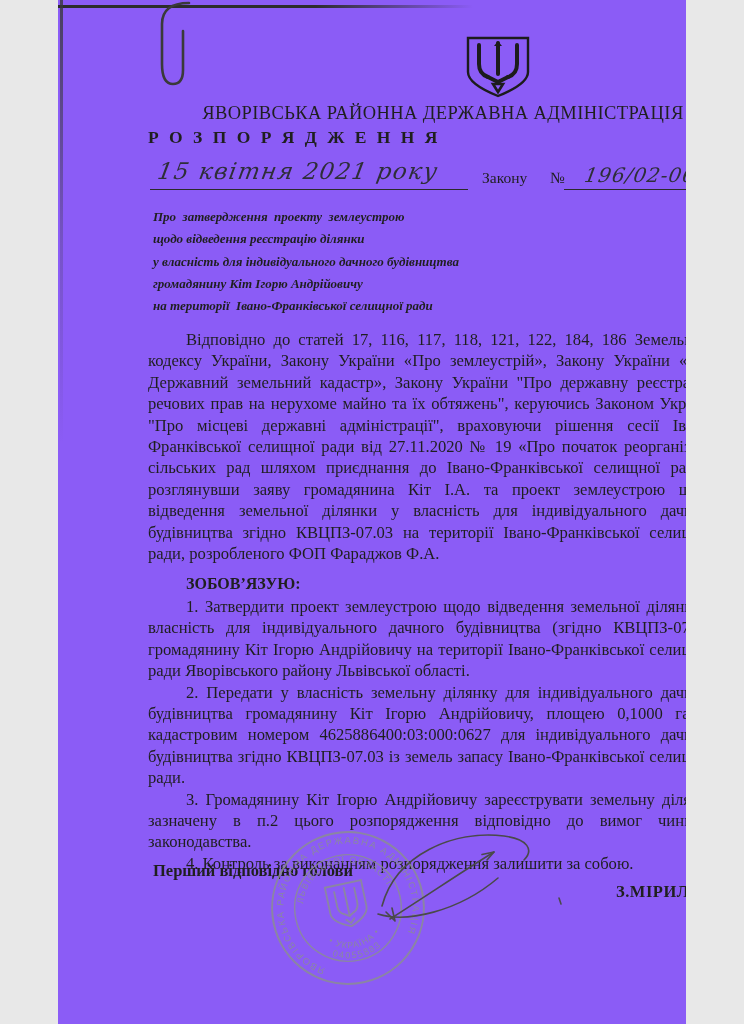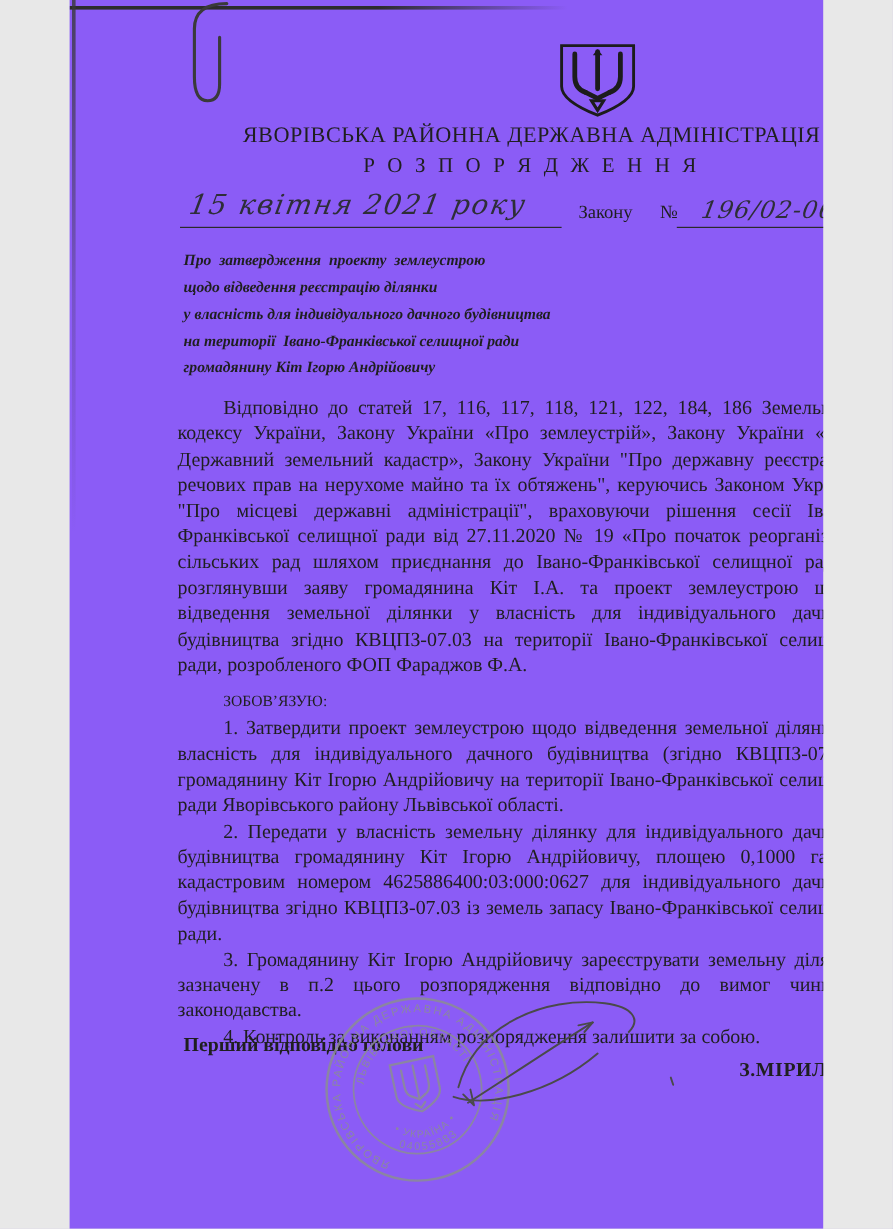--- a/index.html
+++ b/index.html
@@ -12,41 +12,41 @@
   .scan-top-line{position:absolute;top:5px;left:0;width:415px;height:3px;
     background:linear-gradient(to right,#2c2c2c 0%,#2c2c2c 62%,rgba(44,44,44,0) 100%);}
   .scan-left-line{position:absolute;top:0;left:2px;width:3px;height:445px;
     background:linear-gradient(to bottom,rgba(55,55,55,.8) 0%,rgba(55,55,55,.25) 55%,rgba(55,55,55,0) 100%);}
   .paperclip{position:absolute;left:95px;top:0;}
   
   .emblem{position:absolute;left:404px;top:36px;}
   
   .org-name{position:absolute;left:90px;top:103px;width:590px;text-align:center;
     font-size:18.5px;letter-spacing:.4px;white-space:nowrap;}
-  .doc-type{position:absolute;left:90px;top:127px;width:590px;text-align:center;
-    font-size:17.5px;font-weight:normal;letter-spacing:3px;white-space:nowrap;}
+  .doc-type{position:absolute;left:90px;top:127px;width:590px;text-align:left;
+    font-size:17.5px;font-weight:bold;letter-spacing:3px;white-space:nowrap;}
   
   .hand{font-style:italic;color:#2e2e38;font-family:"DejaVu Serif",serif;}
   .date-hand{position:absolute;left:100px;top:158px;width:305px;font-size:23px;
     letter-spacing:1.5px;transform:skewX(-10deg);white-space:nowrap;}
   .date-underline{position:absolute;left:92px;top:189px;width:318px;border-bottom:1.5px solid #2a2a2a;}
   .city{position:absolute;left:424px;top:169px;font-size:15.5px;}
   .no-label{position:absolute;left:492px;top:169px;font-size:15.5px;}
   .no-underline{position:absolute;left:506px;top:189px;width:150px;border-bottom:1.5px solid #2a2a2a;}
   .no-hand{position:absolute;left:510px;top:163px;width:145px;text-align:center;
     font-size:20px;letter-spacing:1px;transform:skewX(-10deg);white-space:nowrap;}
   
   .subject{position:absolute;left:95px;top:206px;width:470px;
     font-weight:bold;font-style:italic;font-size:13px;line-height:22.3px;}
   .subject div{white-space:pre-wrap;}
   
   .body-text{position:absolute;left:90px;top:329px;width:568px;
     font-size:16.6px;line-height:21.4px;text-align:justify;}
   .body-text p{margin:0;text-indent:38px;}
-  .resolution-heading{font-weight:normal;font-size:13px;margin-top:9px !important;margin-bottom:1px !important;}
+  .resolution-heading{font-weight:bold;font-size:16px;margin-top:9px !important;margin-bottom:1px !important;}
   
   .signer-title{position:absolute;left:95px;top:861px;font-size:16.5px;font-weight:bold;}
   .signer-name{position:absolute;left:558px;top:882px;font-size:16.5px;font-weight:bold;letter-spacing:.5px;}
   .stamp{position:absolute;left:208px;top:826px;opacity:.85;}
   .stamp text{font-family:"Liberation Sans",sans-serif;fill:#8b8d94;}
   .autograph{position:absolute;left:318px;top:826px;}
 </style>
 </head>
 <body>
 
@@ -78,22 +78,22 @@
   <div class="date-underline"></div>
   <div class="city">Закону</div>
   <div class="no-label">№</div>
   <div class="no-underline"></div>
   <div class="hand no-hand">196/02-06</div>
 
   <div class="subject">
     <div>Про  затвердження  проекту  землеустрою</div>
     <div>щодо відведення реєстрацію ділянки</div>
     <div>у власність для індивідуального дачного будівництва</div>
+    <div>громадянину Кіт Ігорю Андрійовичу</div>
     <div>на території  Івано-Франківської селищної ради</div>
-    <div>громадянину Кіт Ігорю Андрійовичу</div>
   </div>
 
   <div class="body-text">
     <p>Відповідно до статей 17, 116, 117, 118, 121, 122, 184, 186  Земельного кодексу  України, Закону України «Про землеустрій», Закону України «Про Державний земельний кадастр», Закону України "Про державну реєстрацію речових прав на нерухоме майно та їх обтяжень", керуючись Законом України "Про місцеві державні адміністрації", враховуючи рішення сесії Івано-Франківської селищної ради від 27.11.2020 № 19 «Про початок реорганізації сільських рад шляхом приєднання до Івано-Франківської селищної ради», розглянувши заяву громадянина Кіт І.А. та проект землеустрою щодо відведення земельної ділянки у власність для індивідуального дачного будівництва згідно КВЦПЗ-07.03 на території Івано-Франківської селищної ради, розробленого ФОП Фараджов Ф.А.</p>
     <p class="resolution-heading">ЗОБОВ’ЯЗУЮ:</p>
     <p>1. Затвердити проект землеустрою щодо відведення земельної ділянки у власність для індивідуального дачного будівництва (згідно КВЦПЗ-07.03) громадянину Кіт Ігорю Андрійовичу на території Івано-Франківської селищної ради Яворівського району Львівської області.</p>
     <p>2. Передати у власність земельну ділянку для індивідуального дачного будівництва громадянину Кіт Ігорю Андрійовичу, площею 0,1000 га за кадастровим номером 4625886400:03:000:0627 для індивідуального дачного будівництва згідно КВЦПЗ-07.03 із земель запасу Івано-Франківської селищної ради.</p>
     <p>3. Громадянину Кіт Ігорю Андрійовичу зареєструвати земельну ділянку зазначену в п.2 цього розпорядження відповідно до вимог чинного законодавства.</p>
     <p>4. Контроль за виконанням розпорядження залишити за собою.</p>
   </div>

